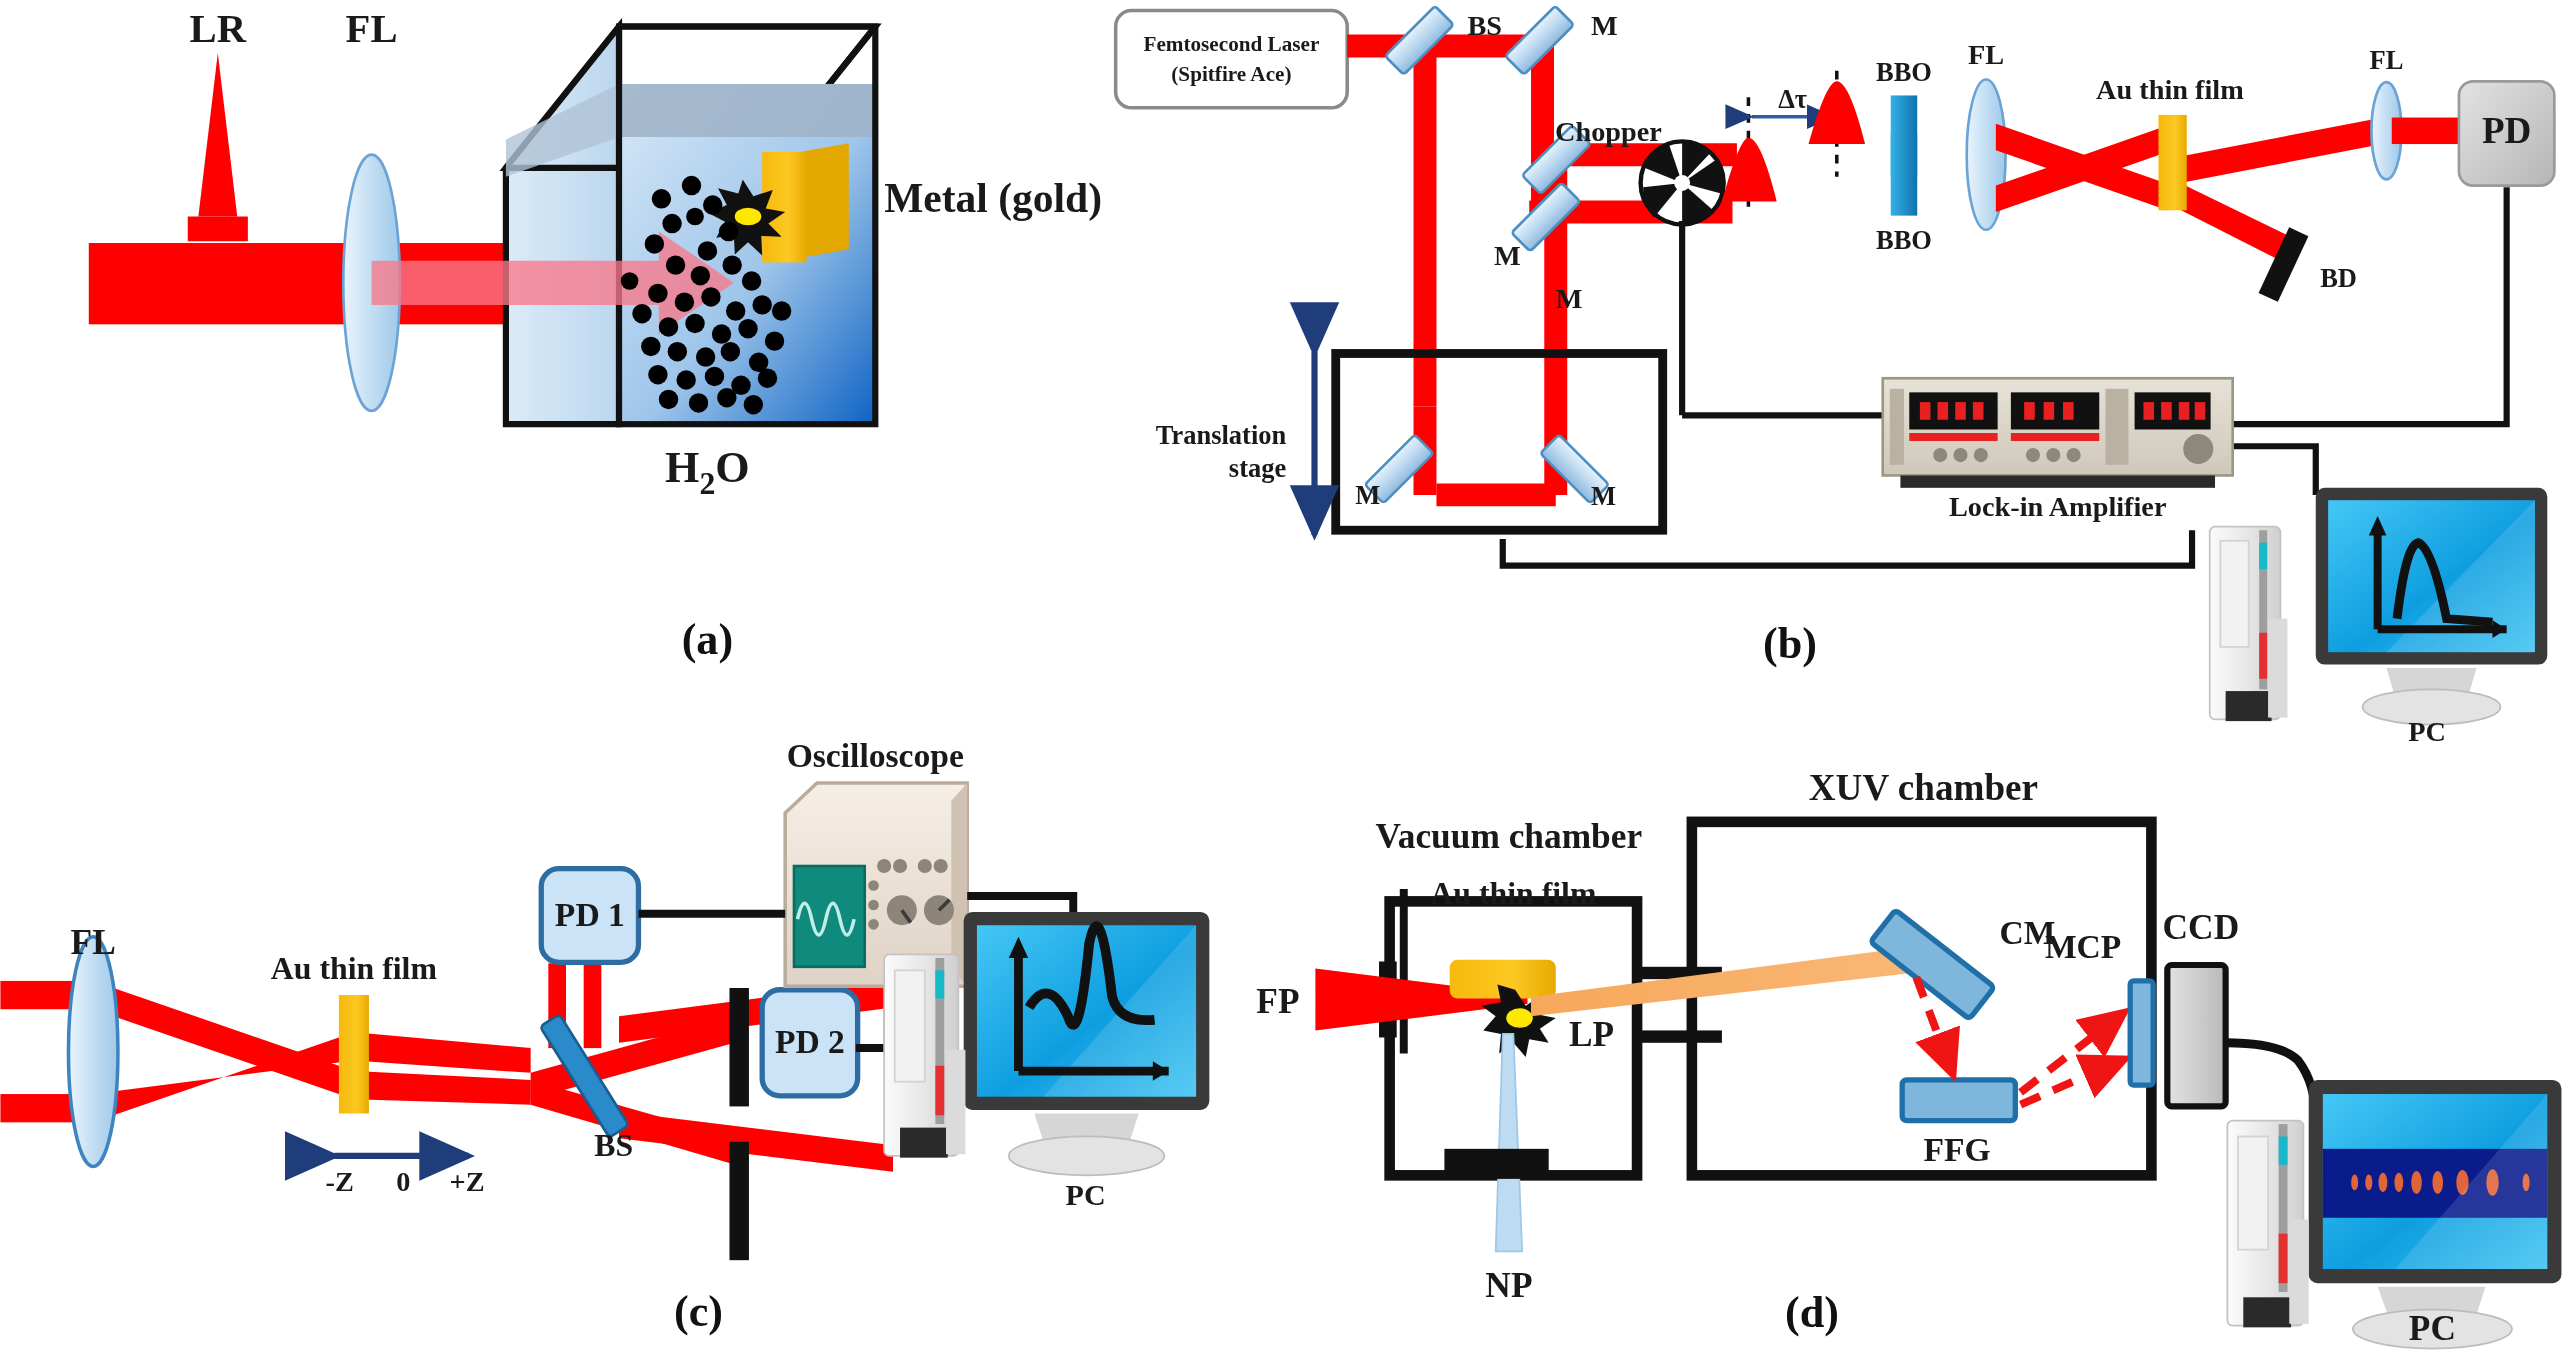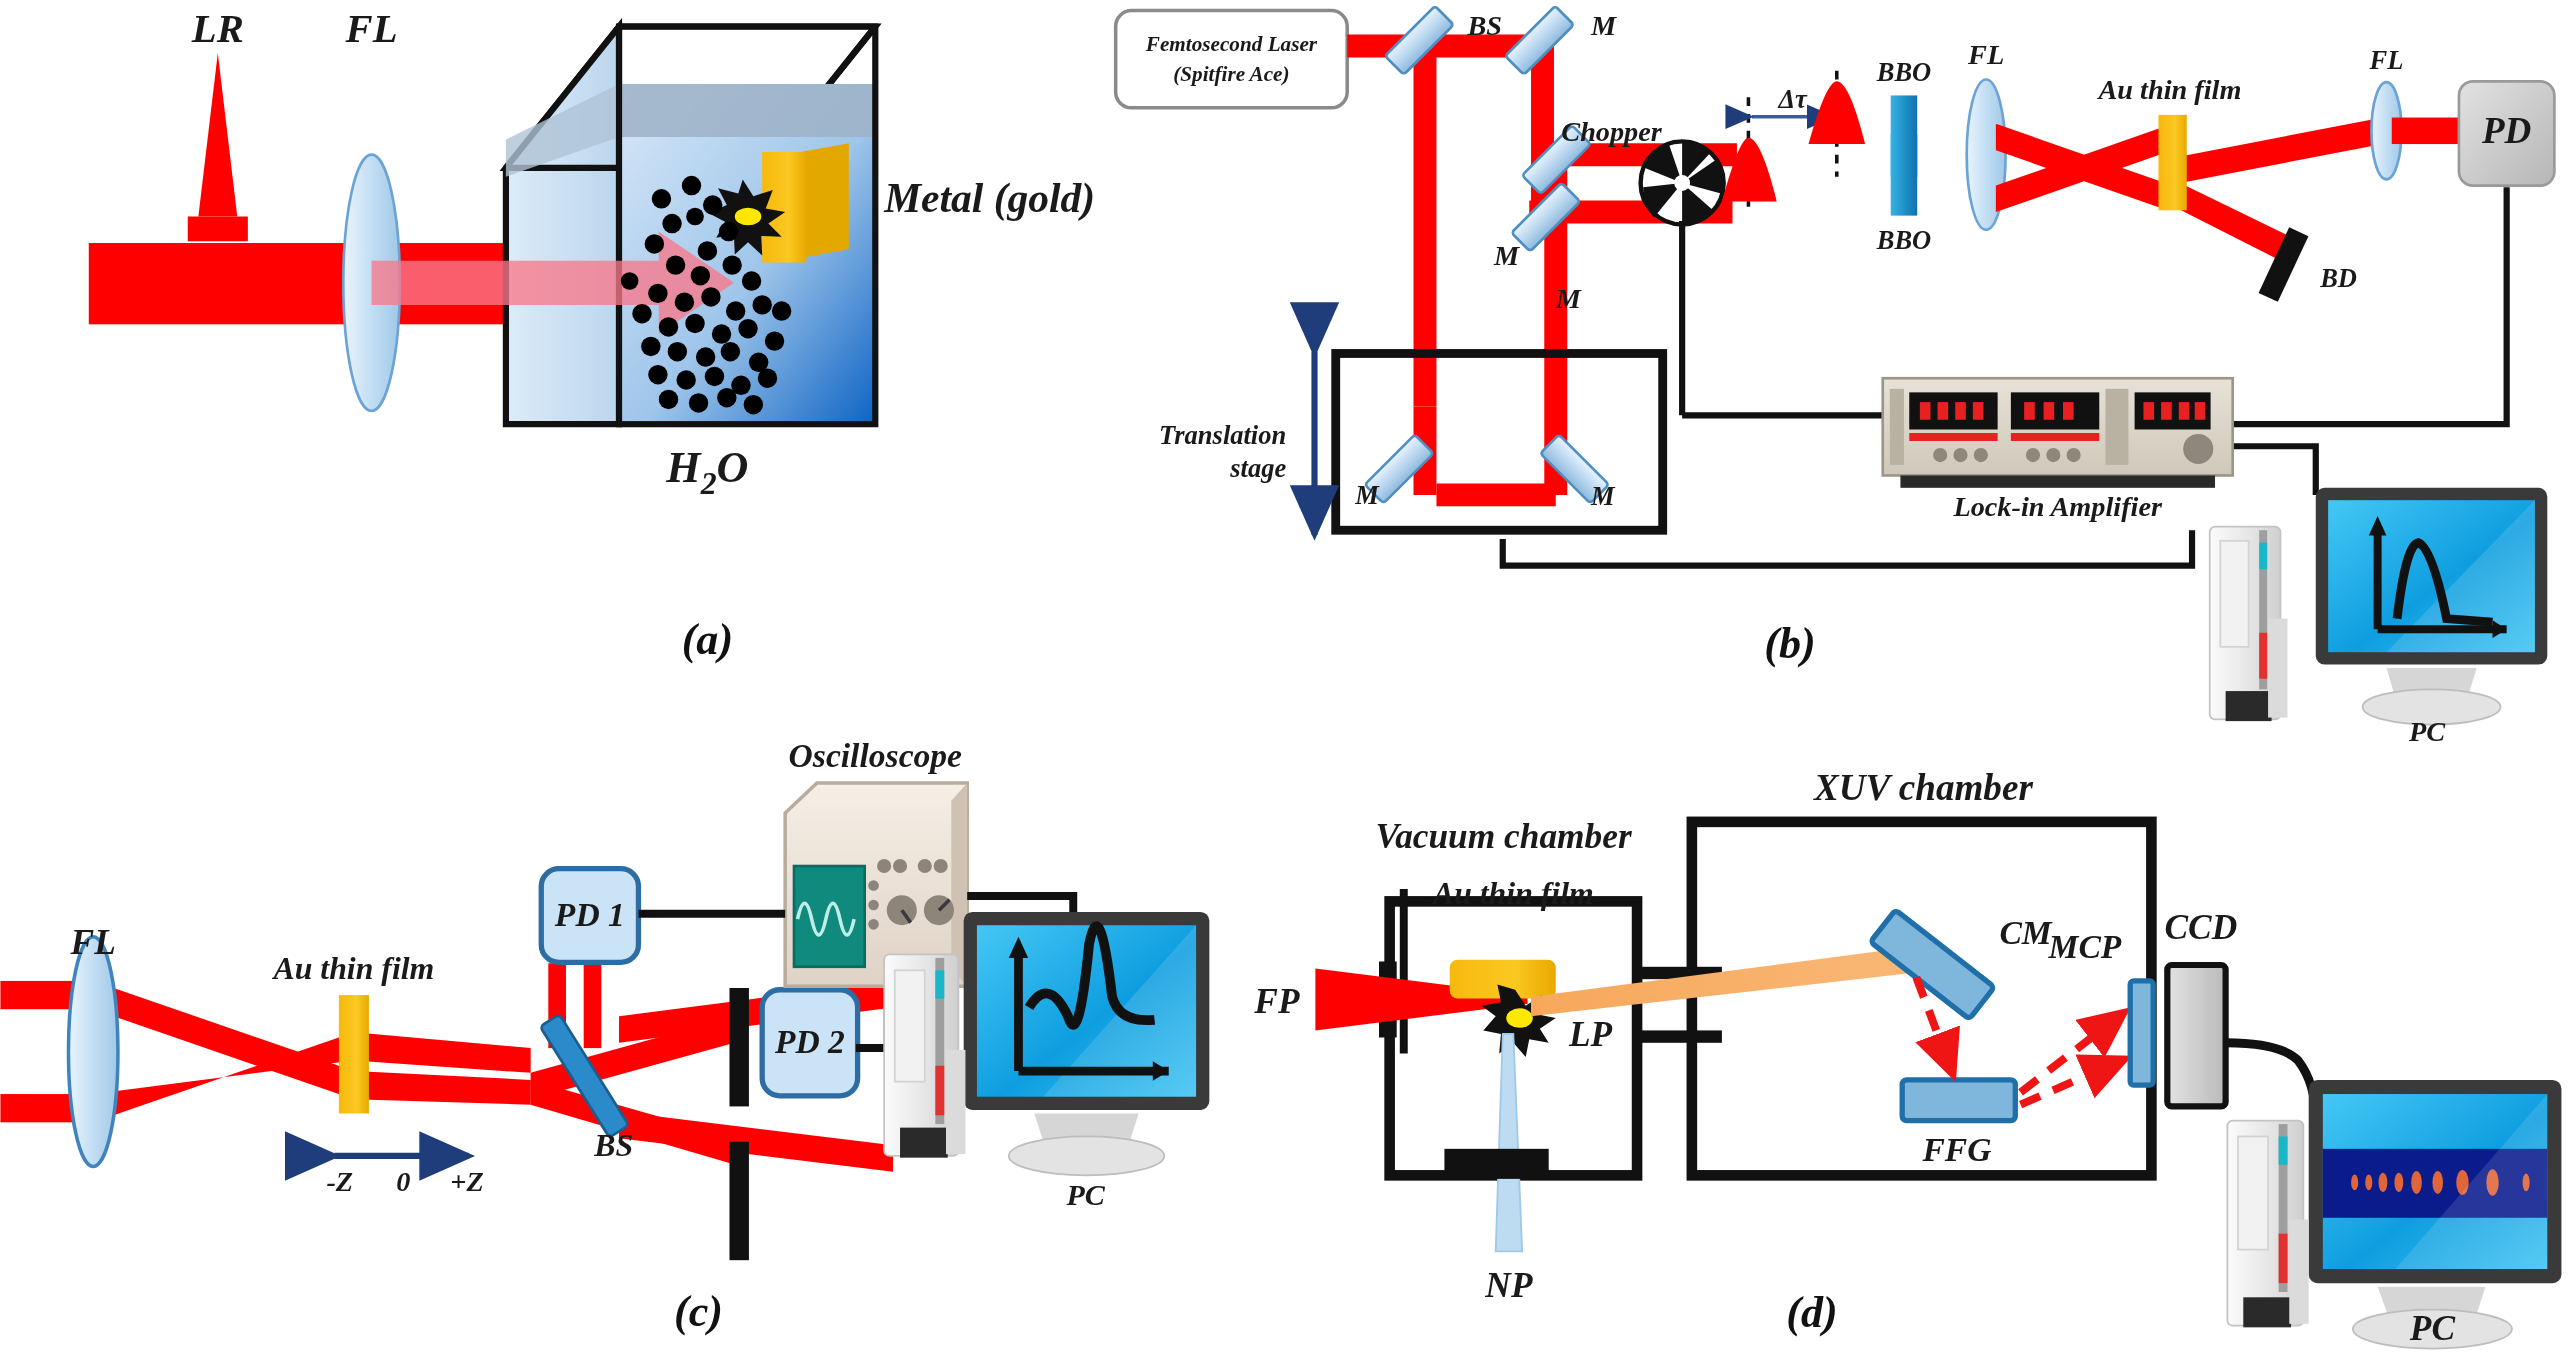--- a/index.html
+++ b/index.html
@@ -1,19 +1,19 @@
 <!DOCTYPE html>
 <html style="font-size:14px"><head>
 <meta charset="utf-8">
 <title>Experimental Setup Figure</title>
 <style>
   html,body{margin:0;padding:0;background:#fff;}
   body{width:2576px;height:1368px;position:relative;overflow:hidden;
        font-family:"Liberation Serif",serif;}
-  .fig{position:absolute;inset:0;font-style:italic;}
+  .fig{position:absolute;inset:0;}
   svg{display:block;}
   .lbl{font-family:"Liberation Serif",serif;font-weight:bold;fill:#1a1a1a;}
   .panel-lbl{font-family:"Liberation Serif",serif;font-weight:bold;fill:#111;}
 </style>
 </head>
 <body>
 
 <div class="fig">
 <svg width="2576" height="1368" viewBox="0 0 2914 1548" xmlns="http://www.w3.org/2000/svg">
 

